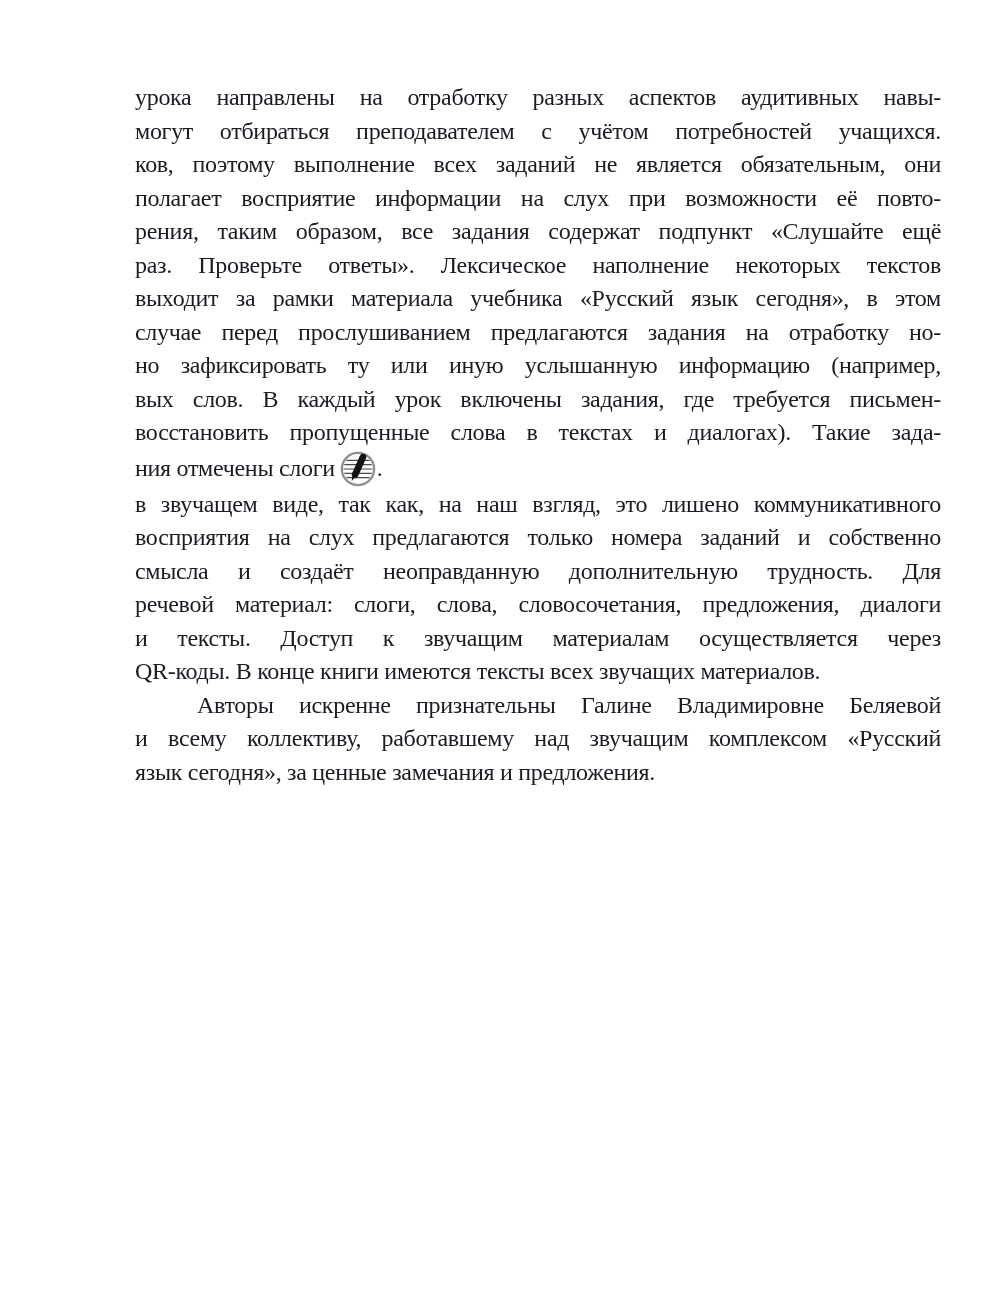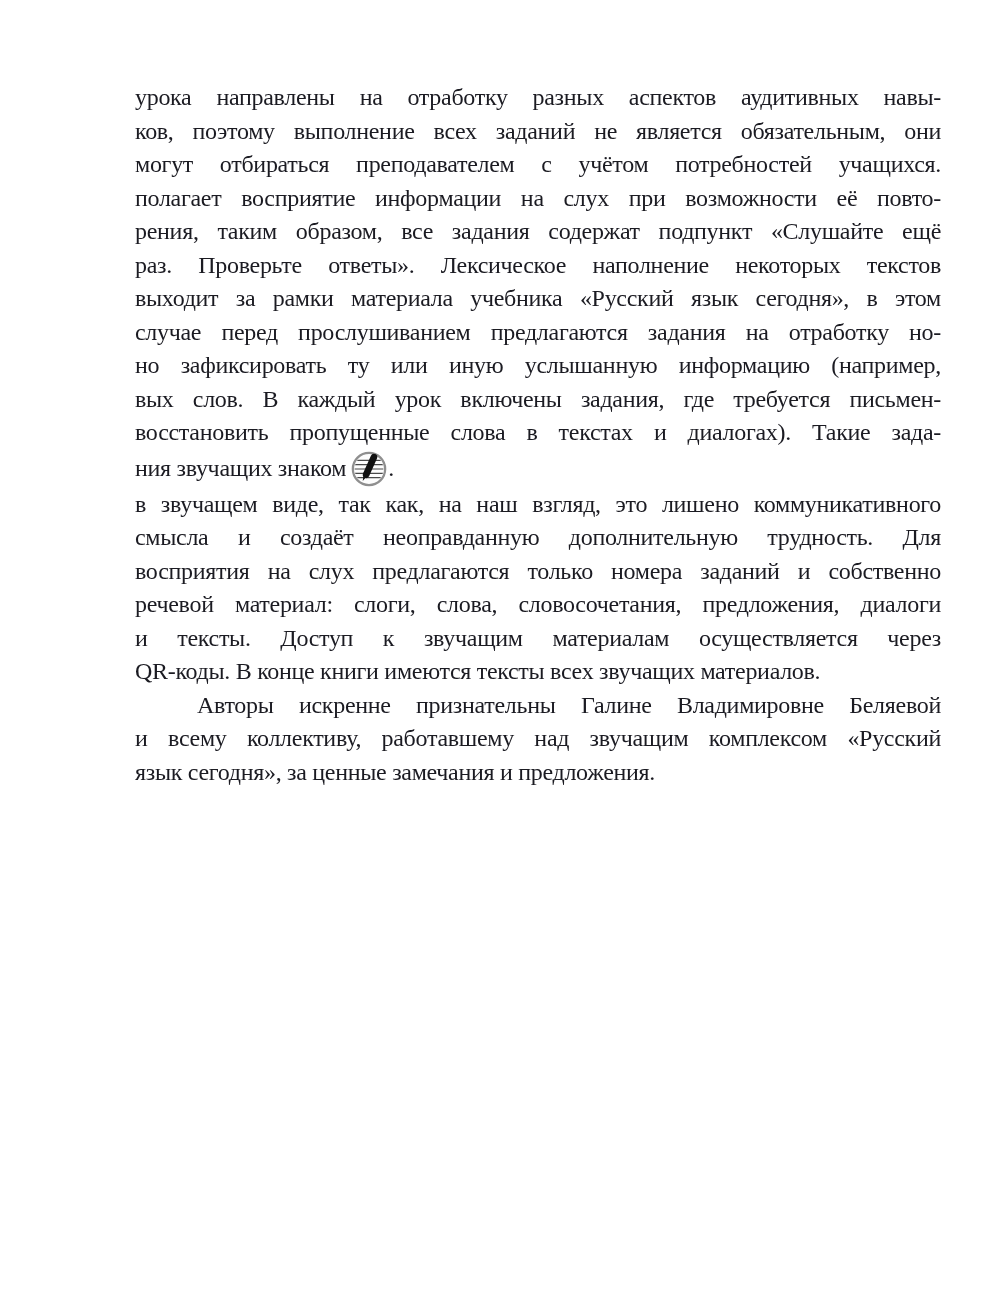--- a/index.html
+++ b/index.html
@@ -56,52 +56,52 @@
     height: 38px;
   }
 </style>
 </head>
 <body>
 
 <div class="page">
   <div class="text-block" id="text-block">
       <div class="paragraph">
         <div class="text-line justified">урока направлены на отработку разных аспектов аудитивных навы-</div>
+        <div class="text-line justified">могут отбираться преподавателем с учётом потребностей учащихся.</div>
         <div class="text-line justified">ков, поэтому выполнение всех заданий не является обязательным, они</div>
-        <div class="text-line justified">могут отбираться преподавателем с учётом потребностей учащихся.</div>
         <div class="text-line justified">полагает восприятие информации на слух при возможности её повто-</div>
         <div class="text-line justified">рения, таким образом, все задания содержат подпункт «Слушайте ещё</div>
         <div class="text-line justified">раз. Проверьте ответы». Лексическое наполнение некоторых текстов</div>
         <div class="text-line justified">выходит за рамки материала учебника «Русский язык сегодня», в этом</div>
         <div class="text-line justified">случае перед прослушиванием предлагаются задания на отработку но-</div>
         <div class="text-line justified">но зафиксировать ту или иную услышанную информацию (например,</div>
         <div class="text-line justified">вых слов. В каждый урок включены задания, где требуется письмен-</div>
         <div class="text-line justified">восстановить пропущенные слова в текстах и диалогах). Такие зада-</div>
-        <div class="text-line plain"><span>ния звучащих знаком</span><span class="inline-icon"><svg viewBox="0 0 40 40">
+        <div class="text-line plain"><span>ния отмечены слоги</span><span class="inline-icon"><svg viewBox="0 0 40 40">
               <defs>
                 <clipPath id="icClip">
                   <circle cx="20" cy="20" r="15.2"></circle>
                 </clipPath>
               </defs>
               <circle cx="20" cy="20" r="17" fill="#fdfdfd" stroke="#8f8f8f" stroke-width="2.4"></circle>
               <g clip-path="url(#icClip)">
                 <line x1="4" x2="36" y1="11" y2="11" stroke="#4a4a4a" stroke-width="1.3"></line>
                 <line x1="4" x2="36" y1="15.5" y2="15.5" stroke="#4a4a4a" stroke-width="1.3"></line>
                 <line x1="4" x2="36" y1="20" y2="20" stroke="#4a4a4a" stroke-width="1.3"></line>
                 <line x1="4" x2="36" y1="24.5" y2="24.5" stroke="#4a4a4a" stroke-width="1.3"></line>
                 <line x1="4" x2="36" y1="29" y2="29" stroke="#4a4a4a" stroke-width="1.3"></line>
               </g>
               <line x1="25.2" y1="7.5" x2="17" y2="26" stroke="#111111" stroke-width="7" stroke-linecap="round"></line>
               <polygon points="20.2,24.8 13.4,32.6 14.6,23.6" fill="#111111"></polygon>
             </svg></span><span>.</span></div>
       </div>
       <div class="paragraph">
         <div class="text-line justified">в звучащем виде, так как, на наш взгляд, это лишено коммуникативного</div>
+        <div class="text-line justified">восприятия на слух предлагаются только номера заданий и собственно</div>
         <div class="text-line justified">смысла и создаёт неоправданную дополнительную трудность. Для</div>
-        <div class="text-line justified">восприятия на слух предлагаются только номера заданий и собственно</div>
         <div class="text-line justified">речевой материал: слоги, слова, словосочетания, предложения, диалоги</div>
         <div class="text-line justified">и тексты. Доступ к звучащим материалам осуществляется через</div>
         <div class="text-line plain"><span>QR-коды. В конце книги имеются тексты всех звучащих материалов.</span></div>
       </div>
       <div class="paragraph">
         <div class="text-line justified indented">Авторы искренне признательны Галине Владимировне Беляевой</div>
         <div class="text-line justified">и всему коллективу, работавшему над звучащим комплексом «Русский</div>
         <div class="text-line plain"><span>язык сегодня», за ценные замечания и предложения.</span></div>
       </div>
     </div>

